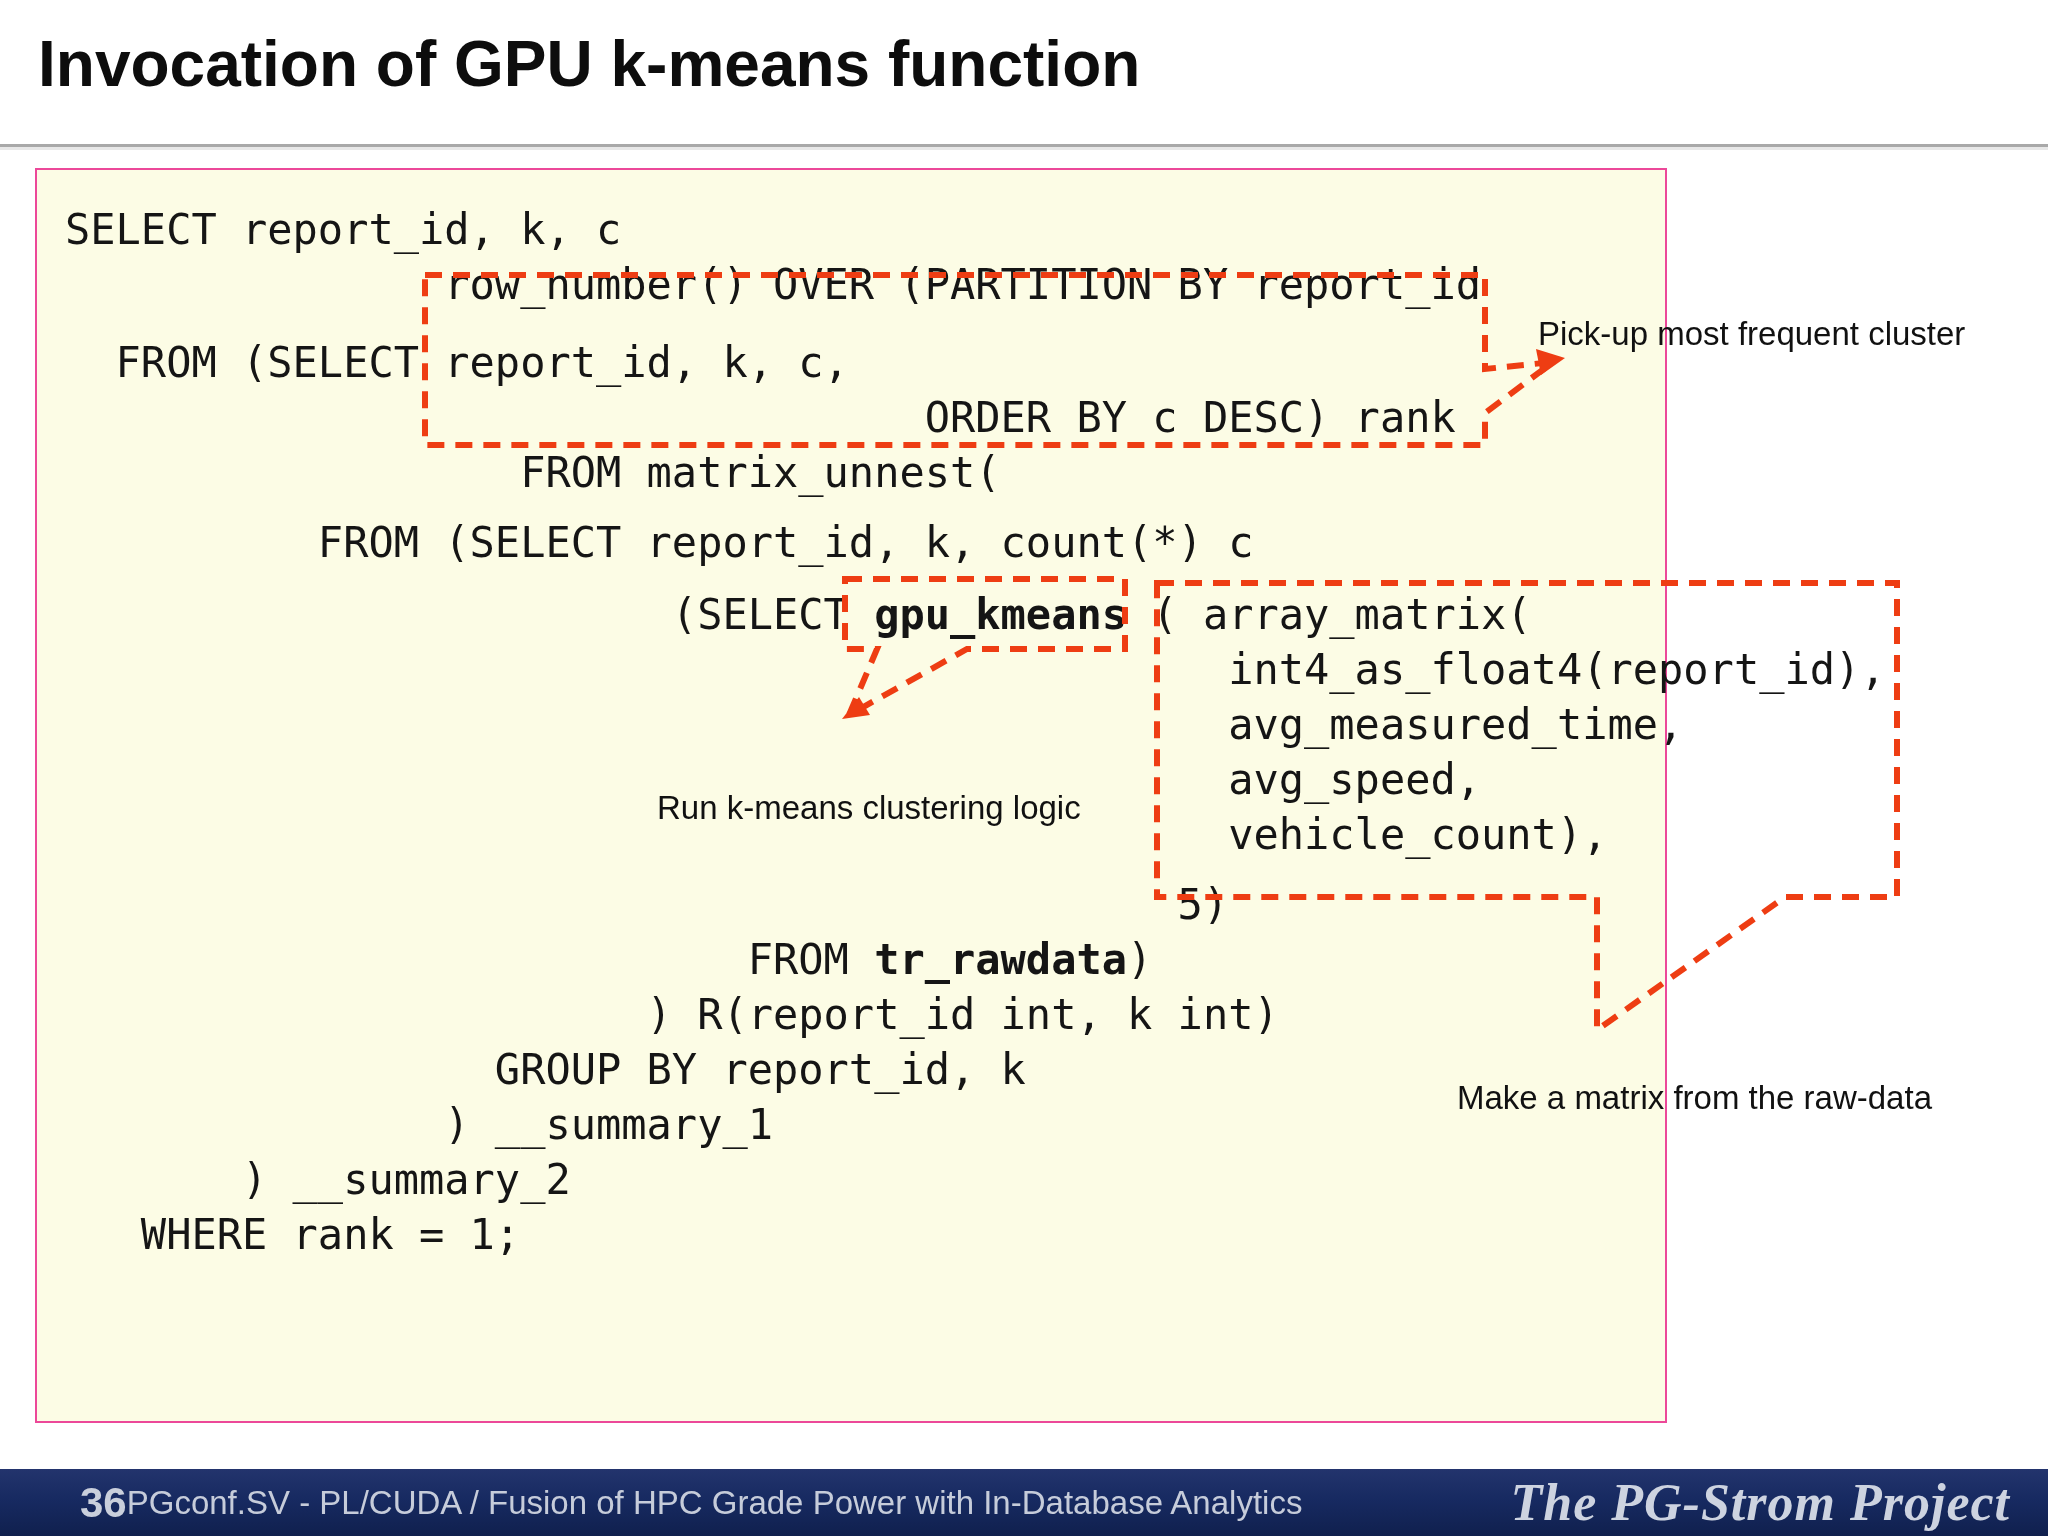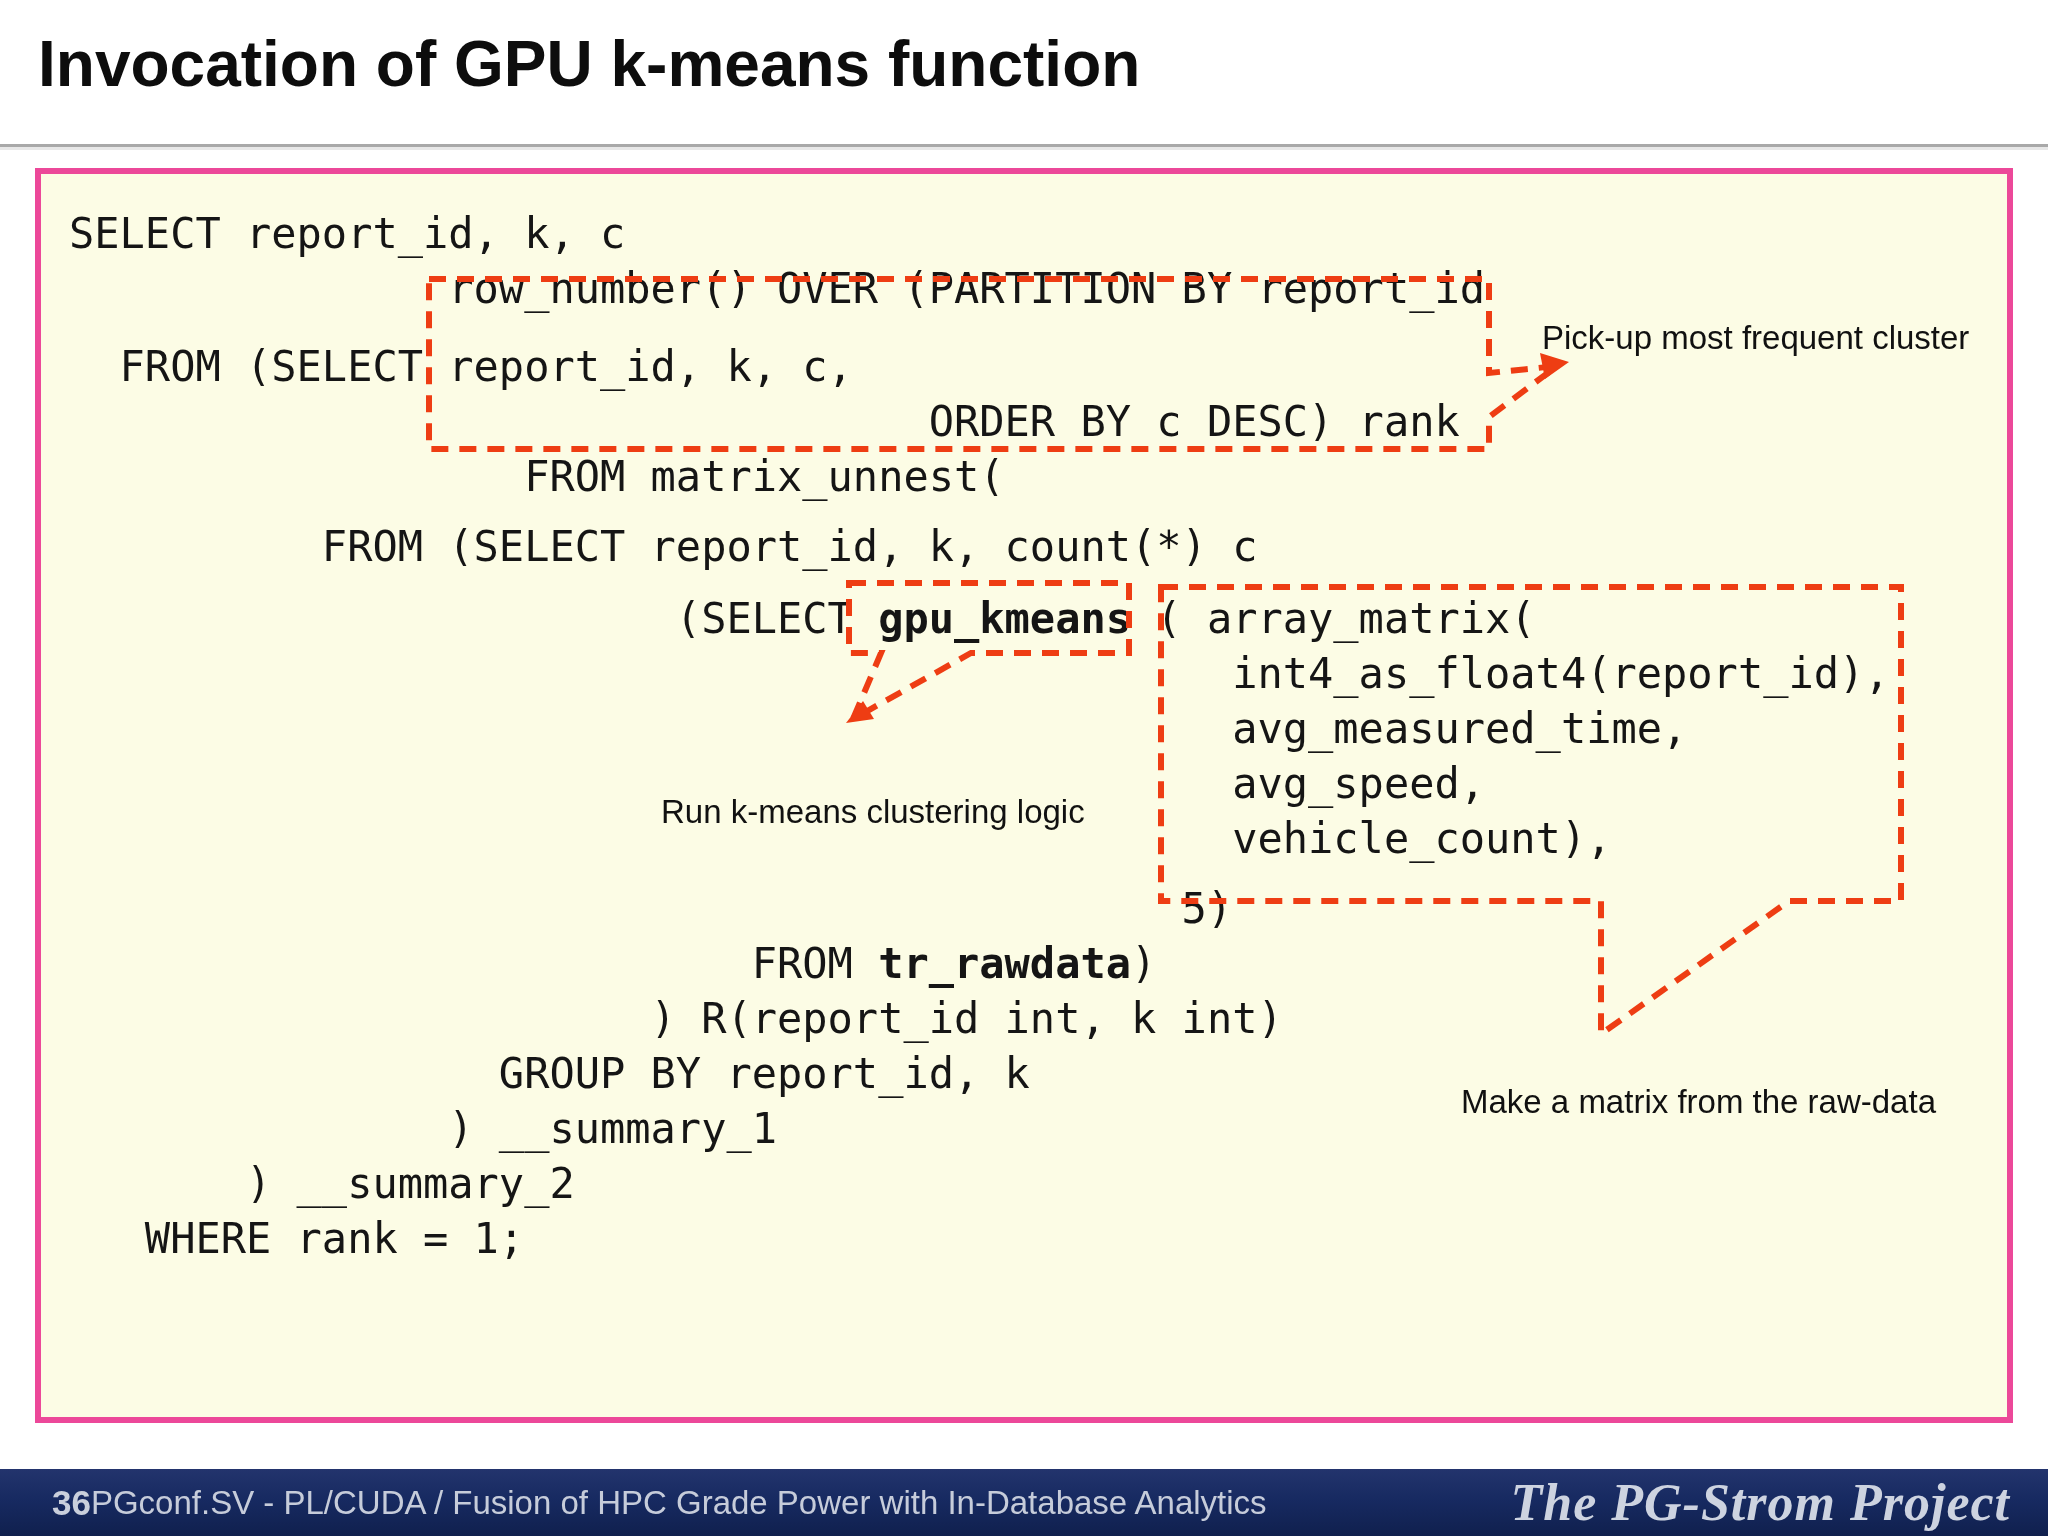--- a/index.html
+++ b/index.html
@@ -26,23 +26,23 @@
     left: 0; top: 144px;
     width: 2048px; height: 3px;
     background: #a9a9a9;
     box-shadow: 0 3px 0 rgba(205,205,205,0.45);
   }
 
   
   .code-panel {
     position: absolute;
     left: 35px; top: 168px;
-    width: 1978px; height: 1255px;
+    width: 1632px; height: 1255px;
     background: #fcfce5;
-    border: 6px solid #ec4899;
+    border: 2px solid #ec4899;
   }
   .code-flow {
     position: absolute;
     left: 0; top: 0;
     padding: 32px 0 0 28px;
     width: 100%;
     font-family: "DejaVu Sans Mono", monospace;
     font-size: 42px;
     color: #151515;
   }
@@ -87,22 +87,22 @@
   .footer-bar {
     position: absolute;
     left: 0; bottom: 0;
     width: 2048px; height: 67px;
     background: linear-gradient(180deg, #23346d 0%, #172a61 45%, #10204e 100%);
     display: flex;
     align-items: center;
     color: #c8cedb;
   }
   .footer-page-number {
-    margin-left: 52px;
-    font-size: 35px;
+    margin-left: 80px;
+    font-size: 42px;
     font-weight: bold;
     color: #c9cfdc;
     flex: 0 0 auto;
   }
   .footer-conference {
     flex: 1 1 auto;
     font-size: 33px;
     color: #c6ccda;
   }
   .footer-project {

